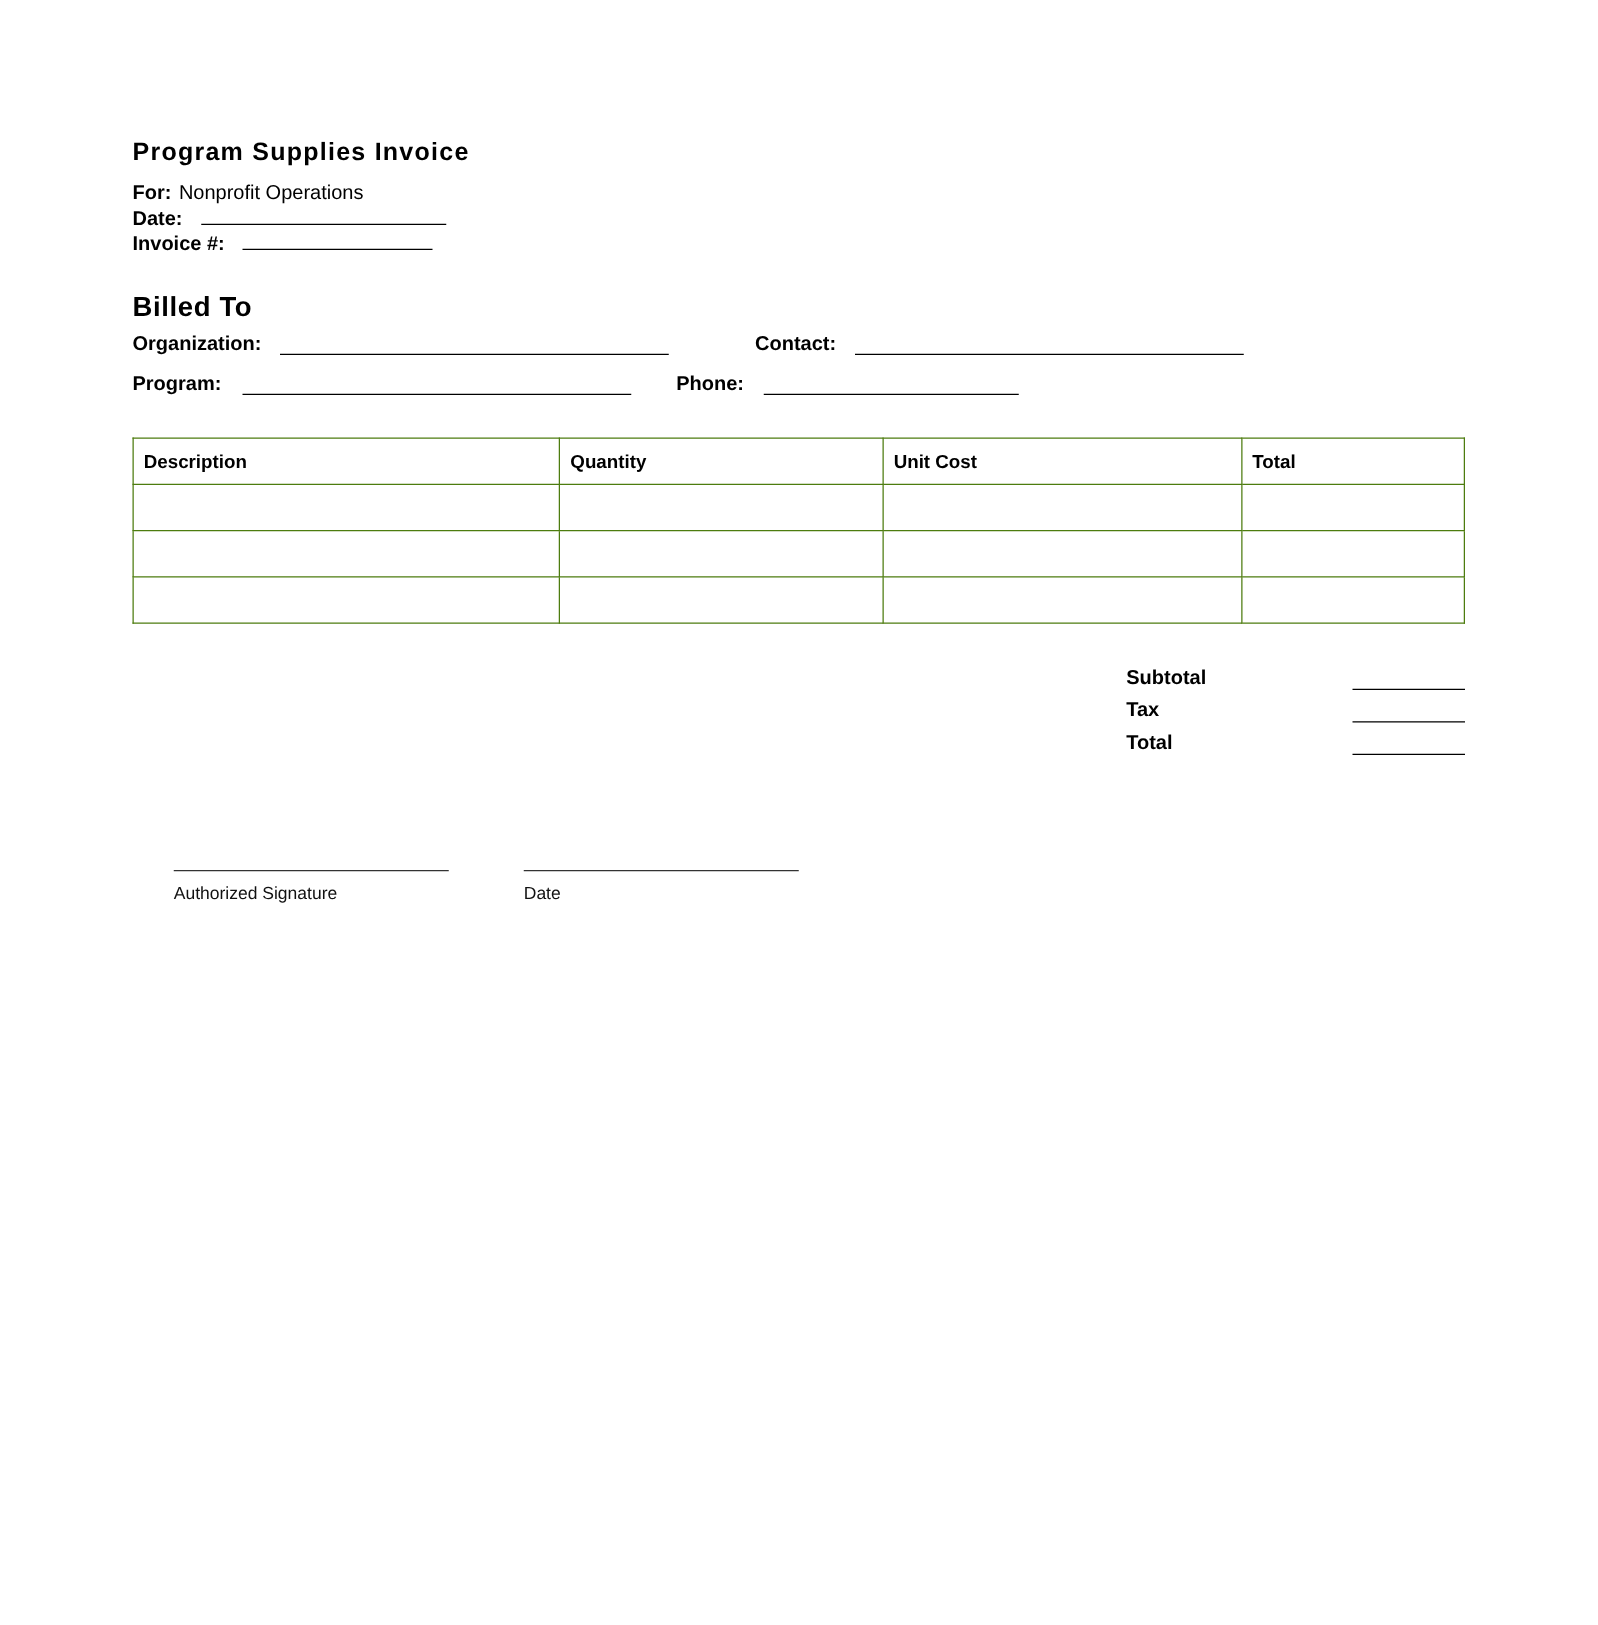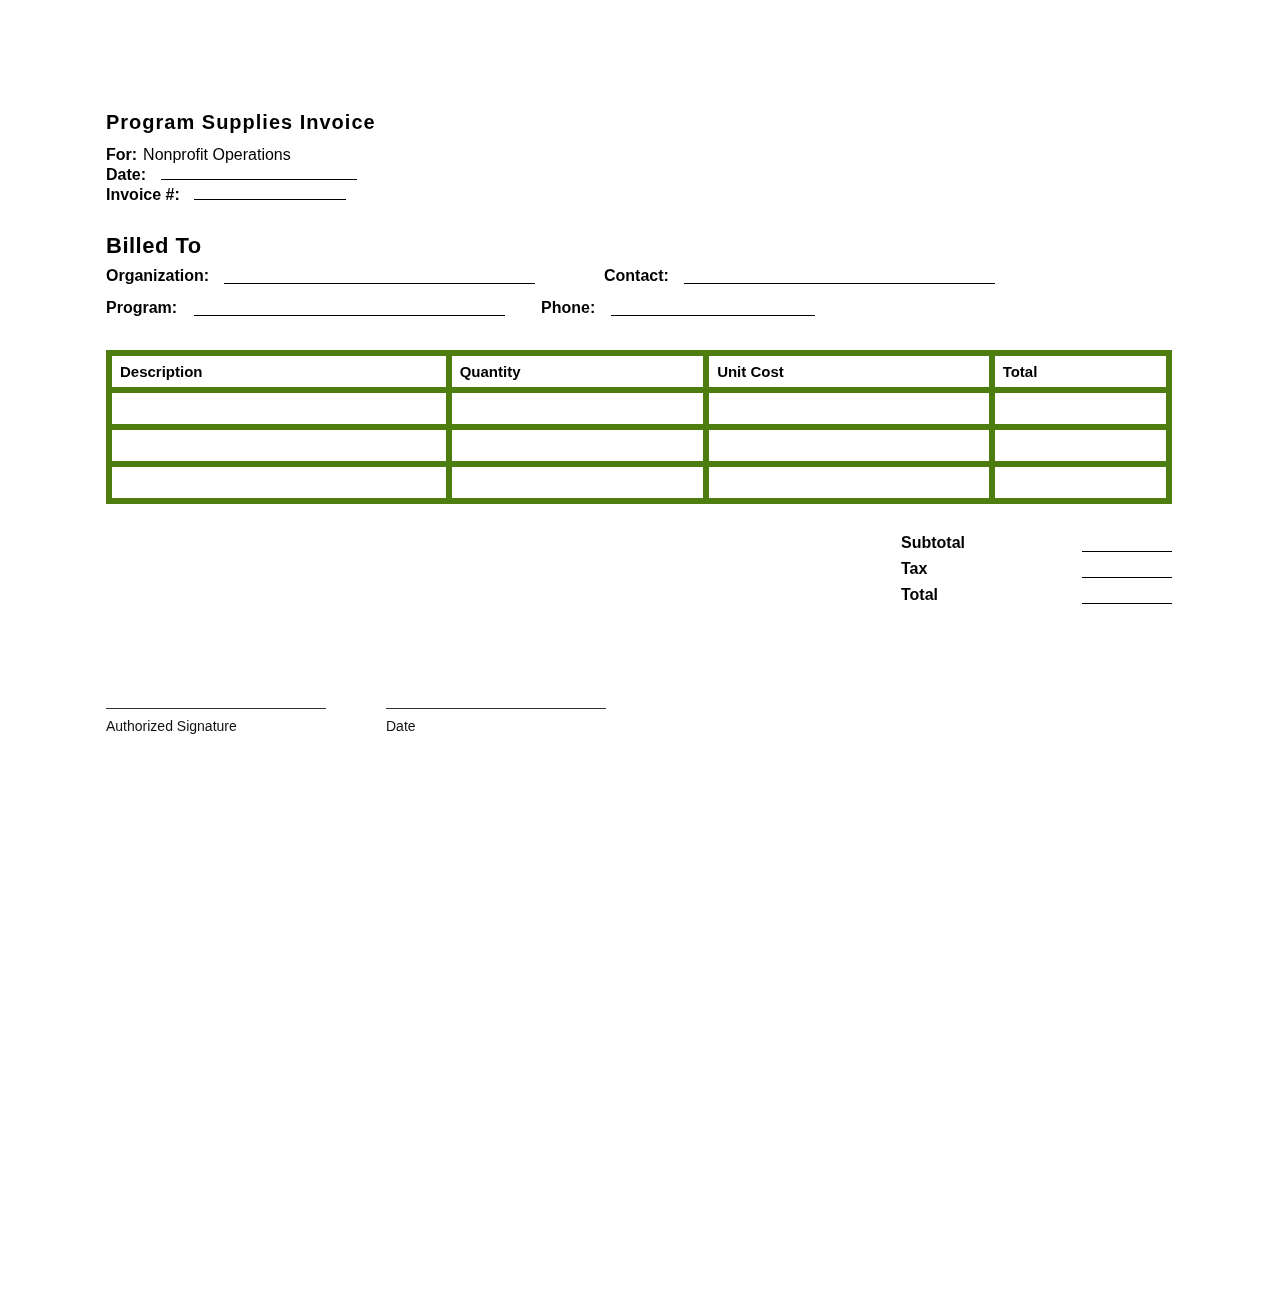--- a/index.html
+++ b/index.html
@@ -96,21 +96,21 @@
 
     .items-table {
       position: absolute;
       top: 350px;
       left: 0;
       width: 1066px;
       border-collapse: collapse;
       font-size: 15px;
     }
     .items-table th, .items-table td {
-      border: 6px solid #4d7c0f;
+      border: 1px solid #4d7c0f;
       height: 37px;
       padding: 0 8px;
       text-align: left;
       vertical-align: middle;
       box-sizing: border-box;
     }
     .items-table th {
       font-weight: bold;
     }
     .col-desc  { width: 339px; }
@@ -146,22 +146,23 @@
     }
 
     .signatures {
       position: absolute;
       top: 692px;
       left: 0;
       width: 600px;
     }
     .sig-block {
       position: absolute;
-      top: 16px;
+      top: 4px;
       width: 220px;
+      margin-left: 33px;
     }
     .sig-block.s1 { left: 0; }
     .sig-block.s2 { left: 280px; }
     .sig-line {
       border-top: 1px solid #333333;
       width: 220px;
       height: 0;
     }
     .sig-label {
       margin-top: 9px;

